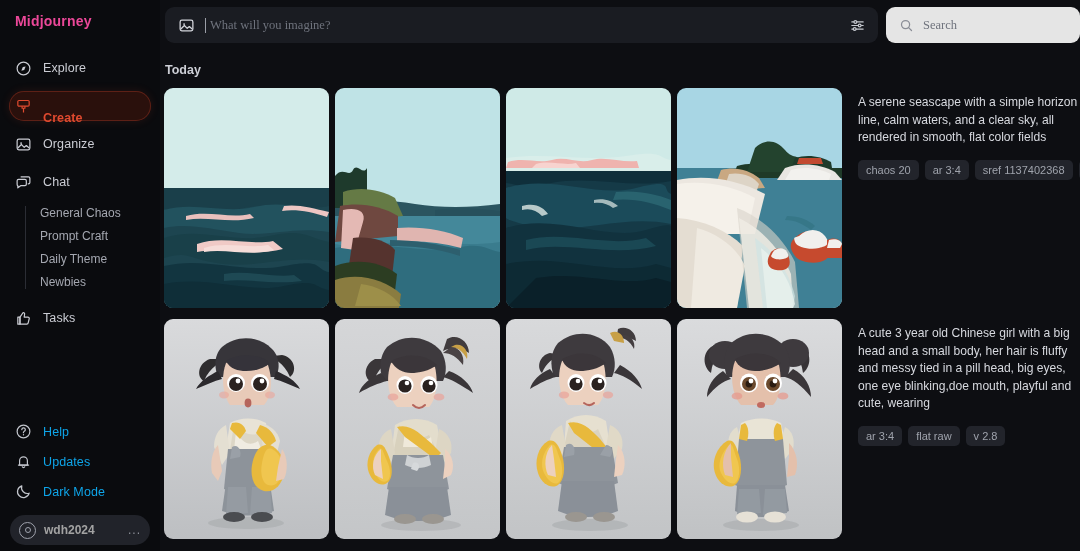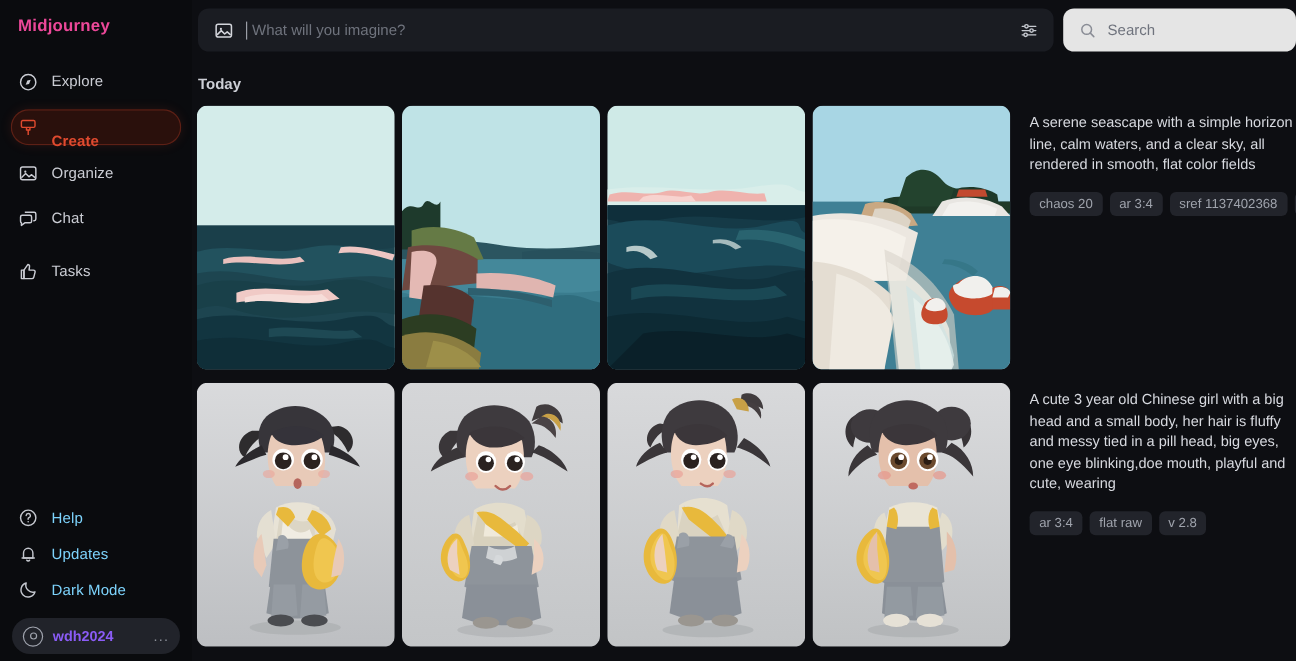--- a/index.html
+++ b/index.html
@@ -47,45 +47,45 @@
 
   .sidebar-bottom {
     position: absolute; left: 0; bottom: 0; width: 160px;
     display: flex; flex-direction: column; gap: 13px;
     padding: 0 0 6px 0;
   }
   .bottom-item {
     display: flex; align-items: center; gap: 11px;
     padding-left: 15px; cursor: pointer;
   }
-  .bottom-item .nav-label { font-size: 12.5px; color: #7dd3fc; }
+  .bottom-item .nav-label { font-size: 12.5px; color: #0ea5e9; }
   .user-chip {
     margin: 2px 10px 0 10px; height: 30px;
     background: #21232a; border-radius: 15px;
     display: flex; align-items: center; gap: 8px; padding: 0 9px;
     cursor: pointer; overflow: hidden;
   }
   .avatar {
     width: 17px; height: 17px; border-radius: 50%;
     border: 1.3px solid #9fa3ad; flex: 0 0 17px;
     display: flex; align-items: center; justify-content: center;
   }
   .avatar i {
     width: 6px; height: 6px; border-radius: 50%;
     border: 1.3px solid #9fa3ad; display: block;
   }
-  .user-name { font-size: 12px; color: #8b5cf6; font-weight: 600; flex: 1; }
+  .user-name { font-size: 12px; color: #a3a3a3; font-weight: 600; flex: 1; }
   .dots { color: #8d9099; font-size: 12px; letter-spacing: 1px; }
 
   
   .main { flex: 1; height: 551px; position: relative; overflow: hidden; }
 
   .topbar {
     display: flex; align-items: center; gap: 0;
-    padding: 6px 0 0 5px; height: 44px;
+    padding: 6px 0 0 5px; height: 44px; font-family: Liberation Serif, serif;
   }
   .prompt-bar {
     width: 713px; height: 36px; flex: 0 0 713px;
     background: #1a1c22; border-radius: 9px;
     display: flex; align-items: center; padding: 0 12px 0 13px;
   }
   .prompt-left { display: flex; align-items: center; gap: 10px; flex: 1; }
   .caret {
     width: 1px; height: 15px; background: #9b9ea7; margin-right: -6px;
   }
@@ -171,20 +171,26 @@
       <div class="nav-item">
         <span class="ico">
           <svg viewBox="0 0 24 24" fill="none" stroke="#cbcdd4" stroke-width="1.7" stroke-linejoin="round">
             <path d="M8 4h11a2 2 0 0 1 2 2v6a2 2 0 0 1-2 2h-1"></path>
             <path d="M3 9.5a2 2 0 0 1 2-2h9a2 2 0 0 1 2 2v5a2 2 0 0 1-2 2H8l-4 3v-3a2 2 0 0 1-1-2z"></path>
           </svg>
         </span>
         <span class="nav-label">Chat</span>
       </div>
 
+      <div class="subnav">
+        <div class="subnav-item">General Chaos</div>
+        <div class="subnav-item">Prompt Craft</div>
+        <div class="subnav-item">Daily Theme</div>
+        <div class="subnav-item">Newbies</div>
+      </div>
 
       <div class="nav-item" style="margin-top:14px">
         <span class="ico">
           <svg viewBox="0 0 24 24" fill="none" stroke="#cbcdd4" stroke-width="1.7" stroke-linejoin="round">
             <path d="M7 10v10H4V10z"></path>
             <path d="M7 10l4.5-6.5c1.6 0 2.4 1.2 2 2.8L13 10h5.2c1.3 0 2.2 1.1 1.9 2.3l-1.5 6A2 2 0 0 1 16.7 20H7z"></path>
           </svg>
         </span>
         <span class="nav-label">Tasks</span>
       </div>

